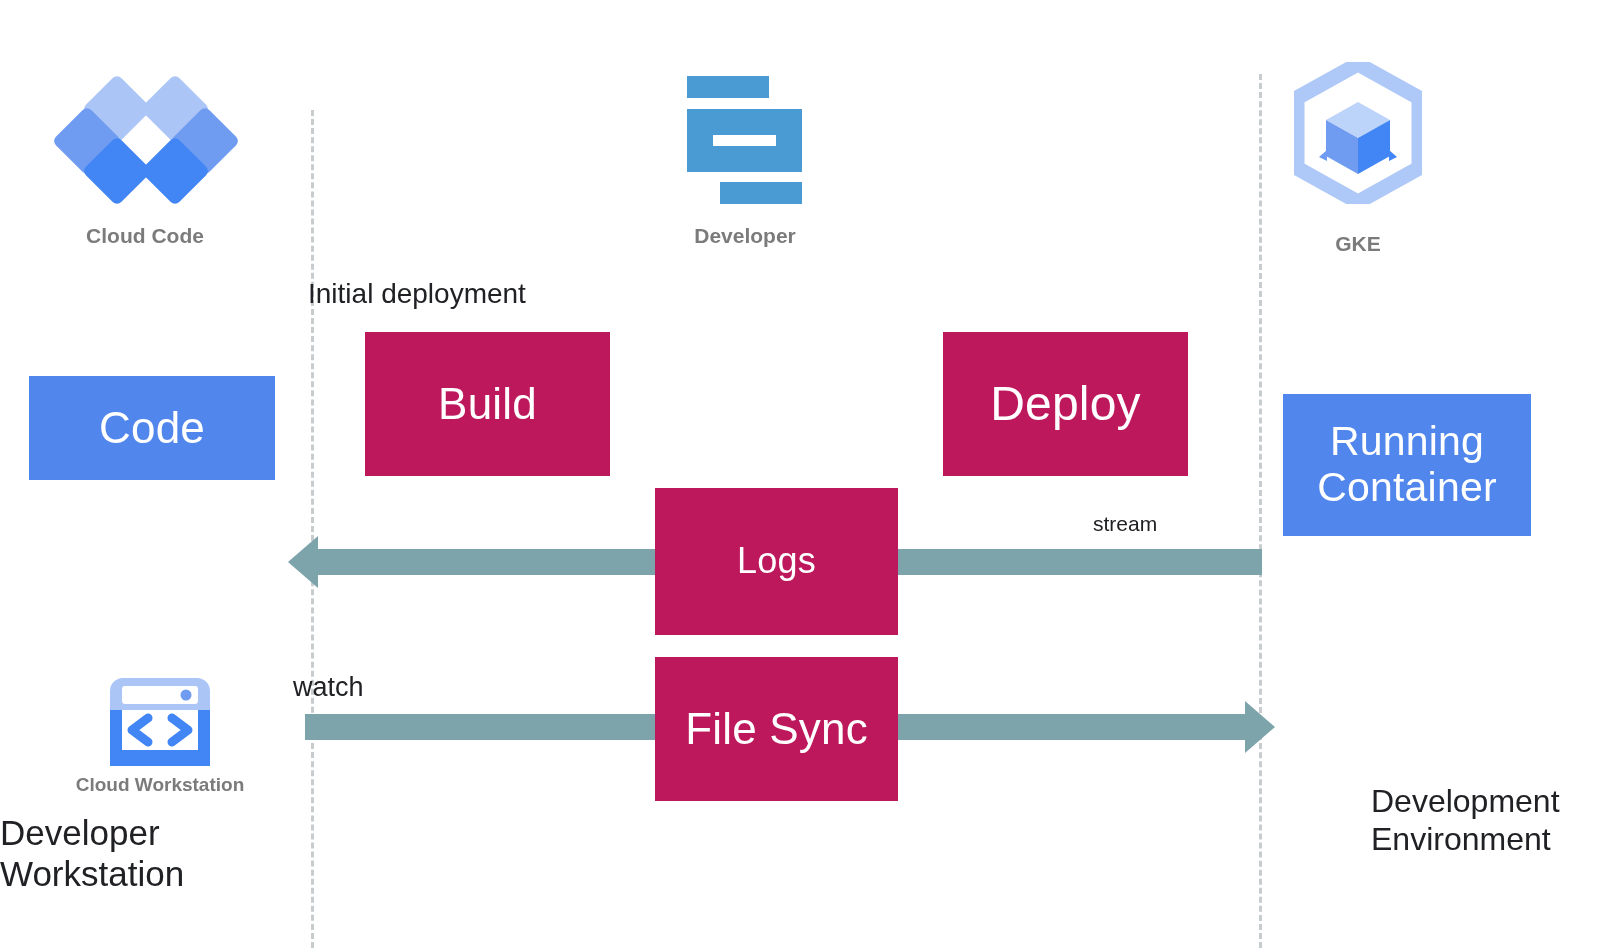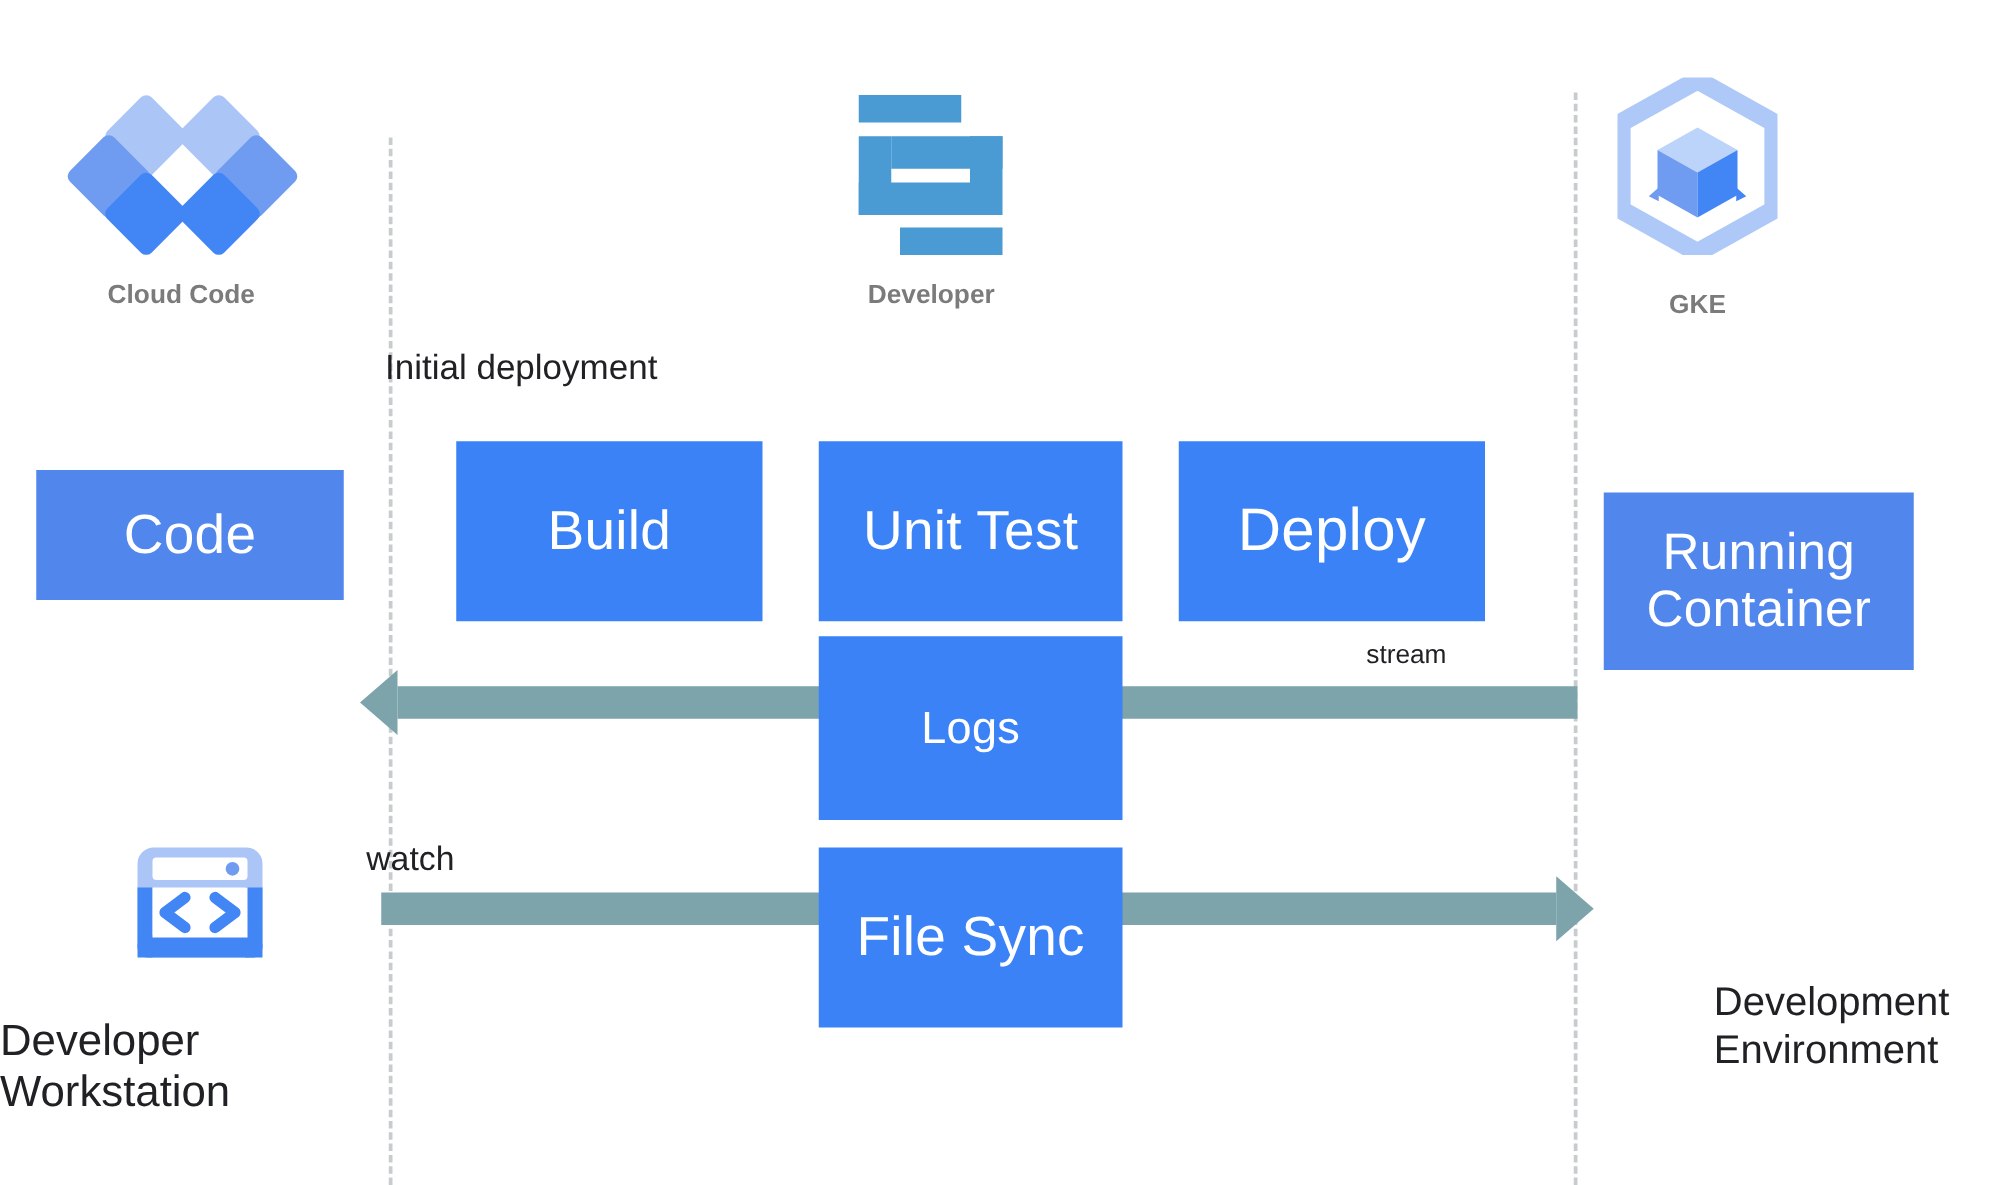--- a/index.html
+++ b/index.html
@@ -34,21 +34,21 @@
   .box {
     position: absolute;
     display: flex;
     align-items: center;
     justify-content: center;
     color: #ffffff;
     letter-spacing: 0.2px;
     line-height: 1.12;
     text-align: center;
   }
-  .box-teal { background: #3b82f6; margin-top: 21px; }
+  .box-teal { background: #be185d; }
   .box-blue { background: #5186ec; }
 
   
   .bar {
     position: absolute;
     background: #7da3ab;
   }
   .arrowhead {
     position: absolute;
     width: 0;
@@ -144,36 +144,36 @@
       <rect x="2" y="34" width="12" height="56" fill="#4285f4"></rect>
       <rect x="88" y="34" width="14" height="56" fill="#4285f4"></rect>
       <rect x="2" y="72" width="100" height="18" rx="8" ry="8" fill="#4285f4"></rect>
       <rect x="14" y="10" width="76" height="18" rx="3" ry="3" fill="#ffffff"></rect>
       <circle cx="78" cy="19" r="5.5" fill="#6f9cf0"></circle>
       <rect x="14" y="34" width="76" height="40" fill="#ffffff"></rect>
       <path d="M40 42 L24 54 L40 66" fill="none" stroke="#4285f4" stroke-width="9" stroke-linecap="round" stroke-linejoin="round"></path>
       <path d="M64 42 L80 54 L64 66" fill="none" stroke="#4285f4" stroke-width="9" stroke-linecap="round" stroke-linejoin="round"></path>
     </svg>
   </div>
+  <div class="logo-caption" style="left:10px; top:774px; width:300px; font-size:19px;">Cloud Workstation</div>
 
   <div class="caption" style="left:308px; top:278px; font-size:28px;">Initial deployment</div>
 
   <div class="bar" style="left:318px; top:549px; width:944px; height:26px;"></div>
   <div class="arrowhead arrow-left" style="left:288px; top:536px;"></div>
   <div class="caption" style="left:1093px; top:512px; font-size:21px;">stream</div>
 
   <div class="bar" style="left:305px; top:714px; width:940px; height:26px;"></div>
   <div class="arrowhead arrow-right" style="left:1245px; top:701px;"></div>
   <div class="caption" style="left:293px; top:672px; font-size:27px;">watch</div>
 
   <div class="box box-blue" style="left:29px; top:376px; width:246px; height:104px; font-size:44px;">Code</div>
 
   <div class="box box-teal" style="left:365px; top:332px; width:245px; height:144px; font-size:44px;">Build</div>
 
-  <div class="box box-teal" style="left:655px; top:332px; width:243px; height:144px; font-size:44px;">Unit Test</div>
 
   <div class="box box-teal" style="left:943px; top:332px; width:245px; height:144px; font-size:48px;">Deploy</div>
 
   <div class="box box-teal" style="left:655px; top:488px; width:243px; height:147px; font-size:36px;">Logs</div>
 
   <div class="box box-teal" style="left:655px; top:657px; width:243px; height:144px; font-size:44px;">File Sync</div>
 
   <div class="box box-blue" style="left:1283px; top:394px; width:248px; height:142px; font-size:41px;">Running
 Container</div>
 

